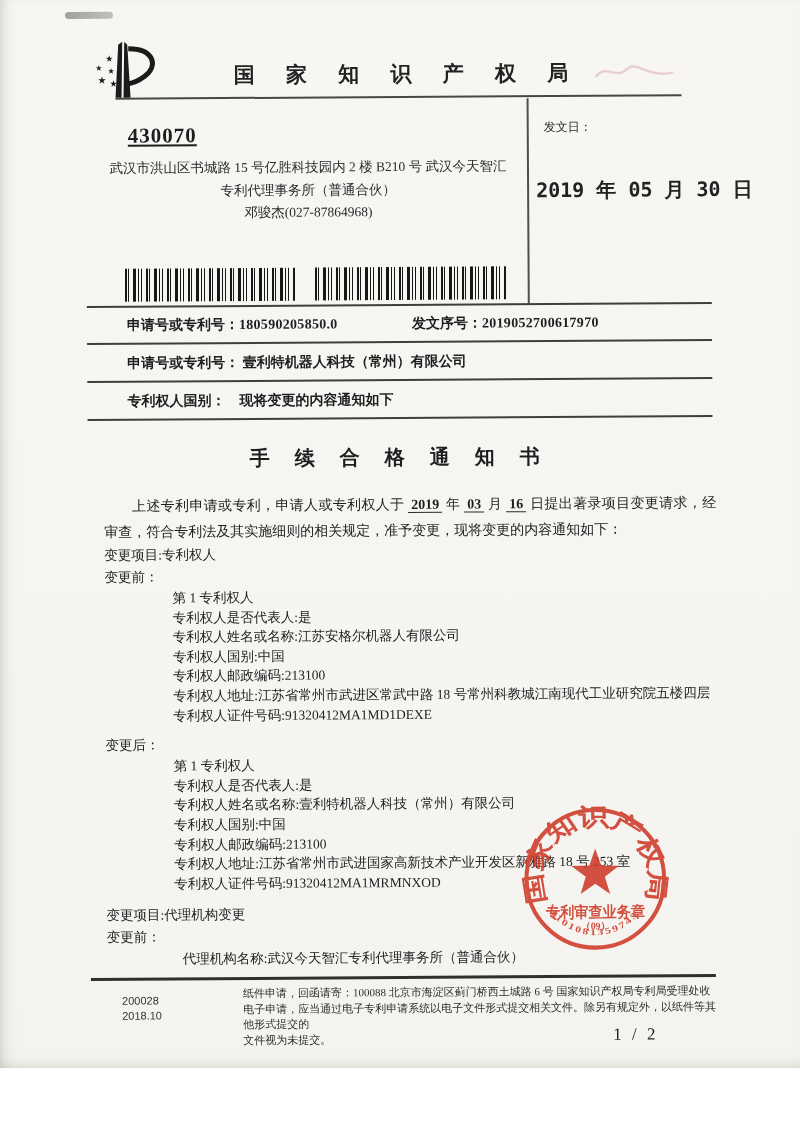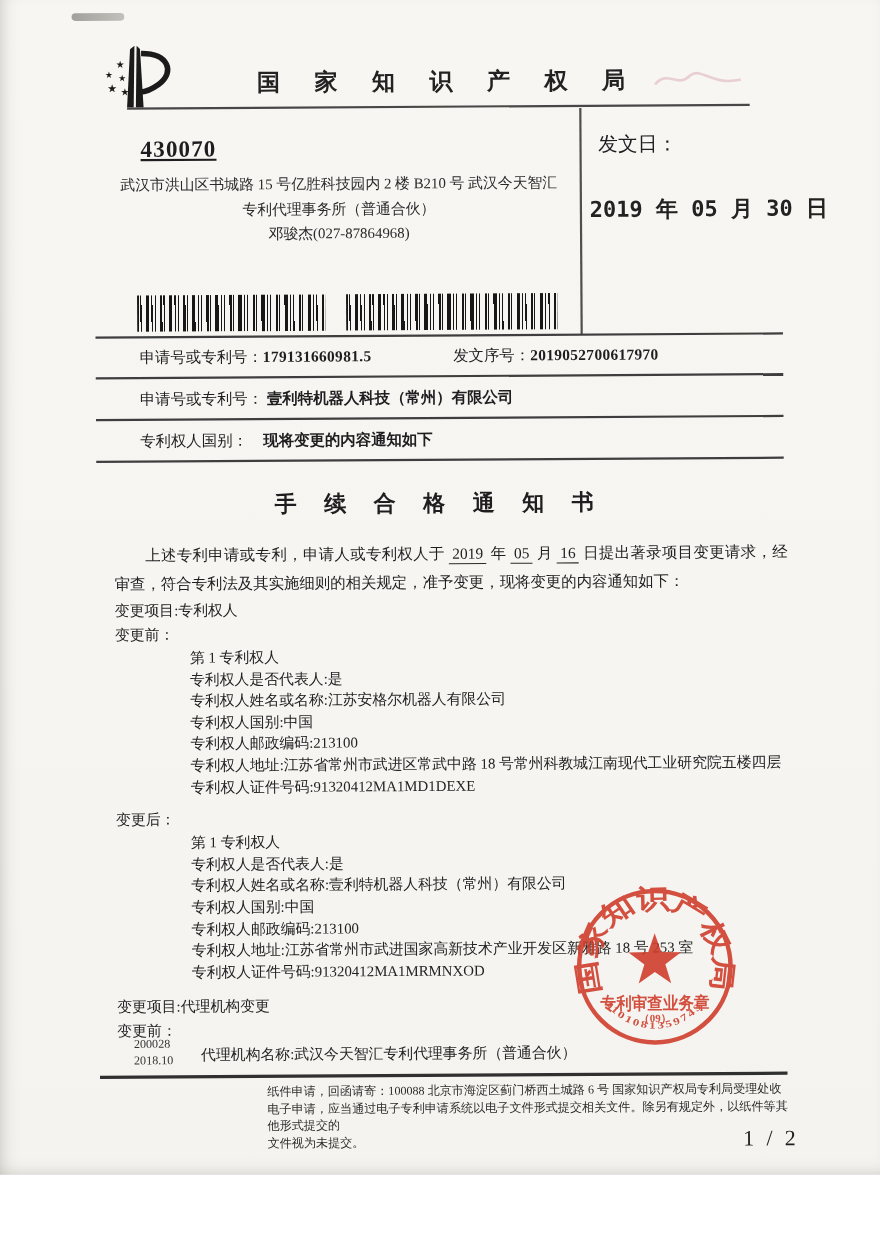--- a/index.html
+++ b/index.html
@@ -20,57 +20,57 @@
   .scan-artifact{left:68px;top:10px;width:48px;height:7px;background:linear-gradient(90deg,#8d8b86,#b5b3ae);border-radius:4px;opacity:.8;}
   .agency-title{left:230px;top:60px;width:360px;text-align:center;font-size:21px;font-weight:bold;letter-spacing:13px;color:#222;}
   .hline-header{left:118px;top:96px;width:566px;height:2px;background:#474747;}
   
   .postcode{left:130px;top:122px;font-size:21px;font-weight:bold;letter-spacing:1px;text-decoration:underline;}
   .addr{left:96px;width:428px;text-align:center;font-size:13.5px;color:#2a2a2c;}
   .addr1{top:158px;}
   .addr2{top:181px;}
   .addr3{top:203px;}
   .vdivider{left:529px;top:99px;width:2px;height:206px;background:#4f4f4f;}
-  .dispatch-label{left:546px;top:120px;font-size:18px;}
+  .dispatch-label{left:546px;top:120px;font-size:12px;}
   .dispatch-date{left:538px;top:178px;font-size:20px;font-weight:bold;font-family:"DejaVu Sans Mono","Liberation Mono",monospace;letter-spacing:0px;color:#222;}
   
   .barcode{top:267px;height:33px;background:
     repeating-linear-gradient(90deg,
       #171717 0px,#171717 2px,#f6f5f1 2px,#f6f5f1 3px,
       #171717 3px,#171717 4px,#f6f5f1 4px,#f6f5f1 8px,
       #171717 8px,#171717 11px,#f6f5f1 11px,#f6f5f1 13px,
       #171717 13px,#171717 14px,#f6f5f1 14px,#f6f5f1 16px,
       #171717 16px,#171717 17px,#f6f5f1 17px,#f6f5f1 21px);}
   .bc1{left:126px;width:171px;}
   .bc2{left:316px;width:192px;}
   .rule{left:88px;width:625px;height:1.6px;background:#3e3e3e;}
   .r1{top:304px;}.r2{top:341px;}.r3{top:379px;}.r4{top:417px;}
   .row{font-size:14px;}
-  .row .lab{font-weight:normal;text-align:right;}
+  .row .lab{font-weight:bold;text-align:right;}
   .row .val{font-weight:bold;letter-spacing:.3px;}
   .row .val-n{font-weight:600;}
   .rowline1a{left:128px;top:315px;}
   .rowline1b{left:413px;top:315px;}
   .rowline2{left:128px;top:353px;}
   .rowline3{left:128px;top:391px;}
   
   .notice-title{left:10px;top:444px;width:780px;text-align:center;font-size:20px;font-weight:bold;letter-spacing:10px;}
   .notice-para{left:104px;top:478px;width:612px;font-size:14px;line-height:26px;text-align:justify;text-indent:2em;}
-  .uline{border-bottom:1.5px solid #2a2a2a;padding:0 3px;font-weight:400;}
+  .uline{border-bottom:1.5px solid #2a2a2a;padding:0 3px;font-weight:700;}
   
   .changes{left:104px;top:543px;width:612px;font-size:13.5px;line-height:22px;color:#232325;}
   .chg-list{margin-left:68px;line-height:19.6px;}
   .after-block{margin-top:9px;}
   .item2{margin-top:11px;}
   .agency-line{margin-left:76px;line-height:21px;}
   
   .rule-footer{left:88px;top:976px;width:625px;height:3px;background:#2f2f2f;}
-  .form-no{left:119px;top:941px;font-size:11px;font-family:Liberation Serif, serif;color:#333;line-height:15px;}
+  .form-no{left:119px;top:992px;font-size:11px;font-family:Liberation Sans, sans-serif;color:#333;line-height:15px;}
   .foot-notes{left:240px;top:985px;width:478px;font-size:11px;line-height:15.5px;color:#2c2c2c;}
-  .page-indicator{left:633px;top:1026px;width:90px;text-align:right;font-size:20px;letter-spacing:3px;}
+  .page-indicator{left:610px;top:1026px;width:90px;text-align:left;font-size:17px;letter-spacing:3px;}
   
   .stamp{left:519px;top:806px;width:148px;height:148px;opacity:.88;}
   .squiggle{left:592px;top:56px;opacity:.5;}
   
   .strip{position:absolute;left:0;top:1068px;width:800px;height:64px;background:#ffffff;}
 </style>
 </head>
 <body>
 
 <div class="paper">
@@ -103,38 +103,38 @@
 
     <div class="abs vdivider"></div>
     <div class="abs dispatch-label">发文日：</div>
     <div class="abs dispatch-date">2019 年 05 月 30 日</div>
 
     <div class="abs barcode bc1"></div>
     <div class="abs barcode bc2"></div>
 
     <div class="abs rule r1"></div>
     <div class="abs row rowline1a">
-      <span class="lab">申请号或专利号：</span><span class="val">179131660981.5</span>
+      <span class="lab">申请号或专利号：</span><span class="val">180590205850.0</span>
     </div>
     <div class="abs row rowline1b">
       <span class="lab">发文序号：</span><span class="val">2019052700617970</span>
     </div>
     <div class="abs rule r2"></div>
     <div class="abs row rowline2">
       <span class="lab">申请号或专利号：</span> <span class="val-n">壹利特机器人科技（常州）有限公司</span>
     </div>
     <div class="abs rule r3"></div>
     <div class="abs row rowline3">
       <span class="lab">专利权人国别：</span>　<span class="val-n">现将变更的内容通知如下</span>
     </div>
     <div class="abs rule r4"></div>
 
     <div class="abs notice-title">手 续 合 格 通 知 书</div>
 
-    <p class="abs notice-para"><span>上述专利申请或专利，申请人或专利权人于</span> <span class="uline">2019</span> <span>年</span> <span class="uline">05</span> <span>月</span> <span class="uline">16</span> <span>日提出著录项目变更请求，经审查，符合专利法及其实施细则的相关规定，准予变更，现将变更的内容通知如下：</span></p>
+    <p class="abs notice-para"><span>上述专利申请或专利，申请人或专利权人于</span> <span class="uline">2019</span> <span>年</span> <span class="uline">03</span> <span>月</span> <span class="uline">16</span> <span>日提出著录项目变更请求，经审查，符合专利法及其实施细则的相关规定，准予变更，现将变更的内容通知如下：</span></p>
 
     <div class="abs changes">
       <div>变更项目:专利权人</div>
       <div>变更前：</div>
       <div class="chg-list">
         <div>第 1 专利权人</div>
         <div>专利权人是否代表人:是</div>
         <div>专利权人姓名或名称:江苏安格尔机器人有限公司</div>
         <div>专利权人国别:中国</div>
         <div>专利权人邮政编码:213100</div>

